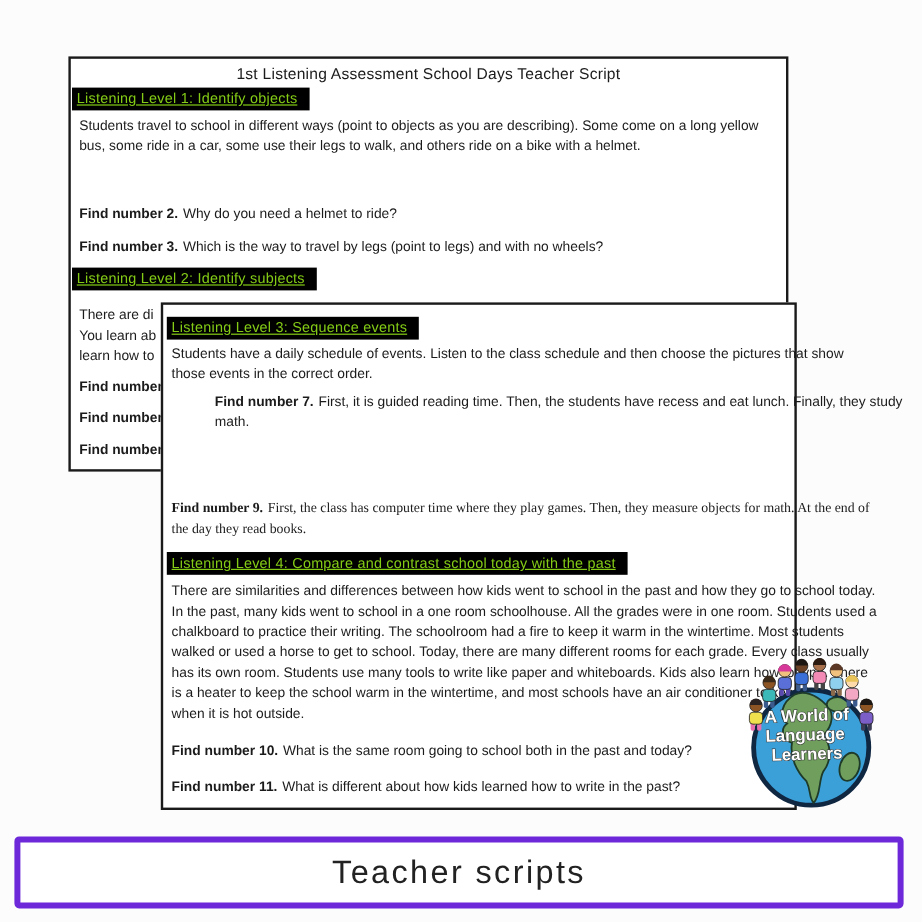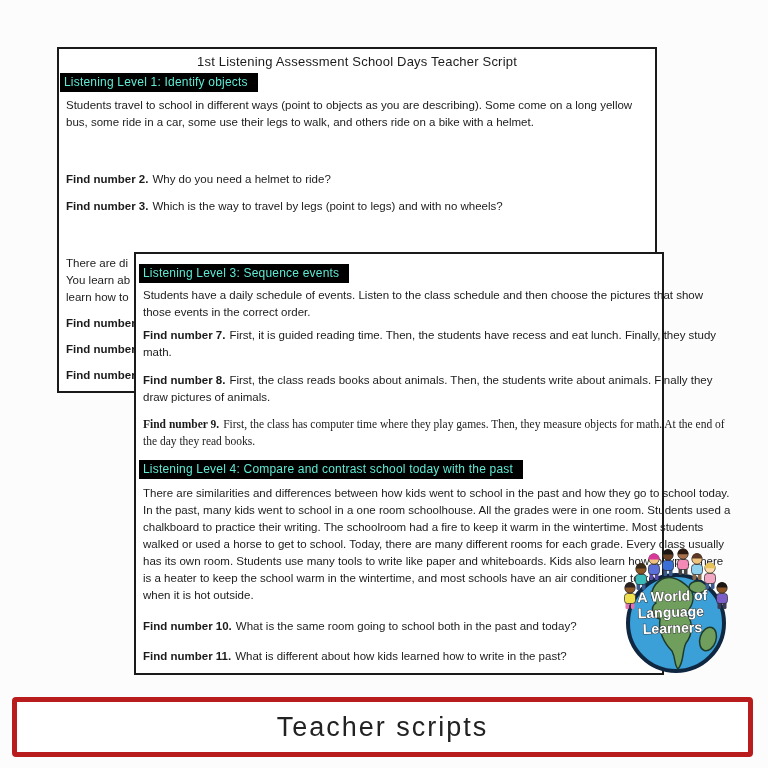--- a/index.html
+++ b/index.html
@@ -13,39 +13,39 @@
     position:absolute;background:#ffffff;border:2px solid #1a1a1a;
     box-sizing:border-box;
   }
   #page1{left:57px;top:47px;width:600px;height:346px;z-index:1;}
   #page2{left:134px;top:252px;width:530px;height:423px;z-index:2;}
   .doc-title{
     position:absolute;left:0;right:0;top:5px;text-align:center;
     font-size:13px;font-weight:400;letter-spacing:.2px;
   }
   .banner{
-    position:absolute;background:#000;color:#5eead4;
+    position:absolute;background:#000;color:#84cc16;
     font-size:12px;letter-spacing:.2px;
-    padding:2px 10px 3px 4px;white-space:nowrap;
+    padding:2px 10px 3px 4px;white-space:nowrap;text-decoration:underline;
   }
   .para{
     position:absolute;left:7px;
     font-size:11.5px;line-height:17px;
   }
   .find{
     position:absolute;left:7px;margin:0;
     font-size:11.5px;line-height:17px;
   }
   .find strong{font-weight:700;margin-right:4px;}
   .frag{position:absolute;left:7px;font-size:11.5px;line-height:17px;white-space:nowrap;}
   .fragbold{font-weight:700;}
   #logo{position:absolute;left:474px;top:281px;width:130px;height:140px;z-index:3;}
   #caption-box{
     position:absolute;left:12px;top:697px;width:741px;height:60px;
-    box-sizing:border-box;border:5px solid #b91c1c;border-radius:4px;
+    box-sizing:border-box;border:5px solid #6d28d9;border-radius:4px;
     background:#fff;display:flex;align-items:center;justify-content:center;
     z-index:4;
   }
   #caption-box .caption-text{
     font-size:27px;letter-spacing:2px;color:#222;font-weight:400;
   }
   .logo-text{
     font-family:"Liberation Sans", sans-serif;font-weight:700;
     fill:#ffffff;stroke:#3a3a3a;stroke-width:1px;paint-order:stroke;
   }
@@ -60,40 +60,38 @@
 
   <div class="para" style="top:48px;width:578px;">Students travel to school in different ways (point to objects as you are describing). Some come on a long yellow bus, some ride in a car, some use their legs to walk, and others ride on a bike with a helmet.</div>
 
   <p class="find" style="top:122px;width:578px;">
     <strong>Find number 2.</strong><span>Why do you need a helmet to ride?</span>
   </p>
   <p class="find" style="top:149px;width:578px;">
     <strong>Find number 3.</strong><span>Which is the way to travel by legs (point to legs) and with no wheels?</span>
   </p>
 
+  <div class="banner" style="top:174px;left:1px;">Listening Level 2: Identify subjects</div>
 
   <div class="frag" style="top:206px;">There are di</div>
   <div class="frag" style="top:223px;">You learn ab</div>
   <div class="frag" style="top:240px;">learn how to</div>
 
   <div class="frag fragbold" style="top:266px;">Find number</div>
   <div class="frag fragbold" style="top:292px;">Find number</div>
   <div class="frag fragbold" style="top:318px;">Find number</div>
 </div>
 
 <div class="page" id="page2">
   <div class="banner" style="top:10px;left:3px;">Listening Level 3: Sequence events</div>
 
   <div class="para" style="top:33px;width:585px;">Students have a daily schedule of events. Listen to the class schedule and then choose the pictures that show those events in the correct order.</div>
 
-  <p class="find" style="top:73px;width:585px;">
+  <p class="find" style="top:73px;width:585px;margin-left:36px;">
     <strong>Find number 7.</strong><span>First, it is guided reading time. Then, the students have recess and eat lunch. Finally, they study math.</span>
-  </p>
-  <p class="find" style="top:118px;width:585px;">
-    <strong>Find number 8.</strong><span>First, the class reads books about animals. Then, the students write about animals. Finally they draw pictures of animals.</span>
   </p>
   <p class="find" style="top:162px;width:585px;font-family:Liberation Serif, serif;">
     <strong>Find number 9.</strong><span>First, the class has computer time where they play games. Then, they measure objects for math. At the end of the day they read books.</span>
   </p>
 
   <div class="banner" style="top:206px;left:3px;">Listening Level 4: Compare and contrast school today with the past</div>
 
   <div class="para" style="top:231px;width:588px;">There are similarities and differences between how kids went to school in the past and how they go to school today.  In the past, many kids went to school in a one room schoolhouse. All the grades were in one room. Students used a chalkboard to practice their writing. The schoolroom had a fire to keep it warm in the wintertime. Most students walked or used a horse to get to school. Today, there are many different rooms for each grade. Every class usually has its own room. Students use many tools to write like paper and whiteboards. Kids also learn how to type. There is a heater to keep the school warm in the wintertime, and most schools have an air conditioner to keep it cool when it is hot outside.</div>
 
   <p class="find" style="top:364px;width:588px;">

